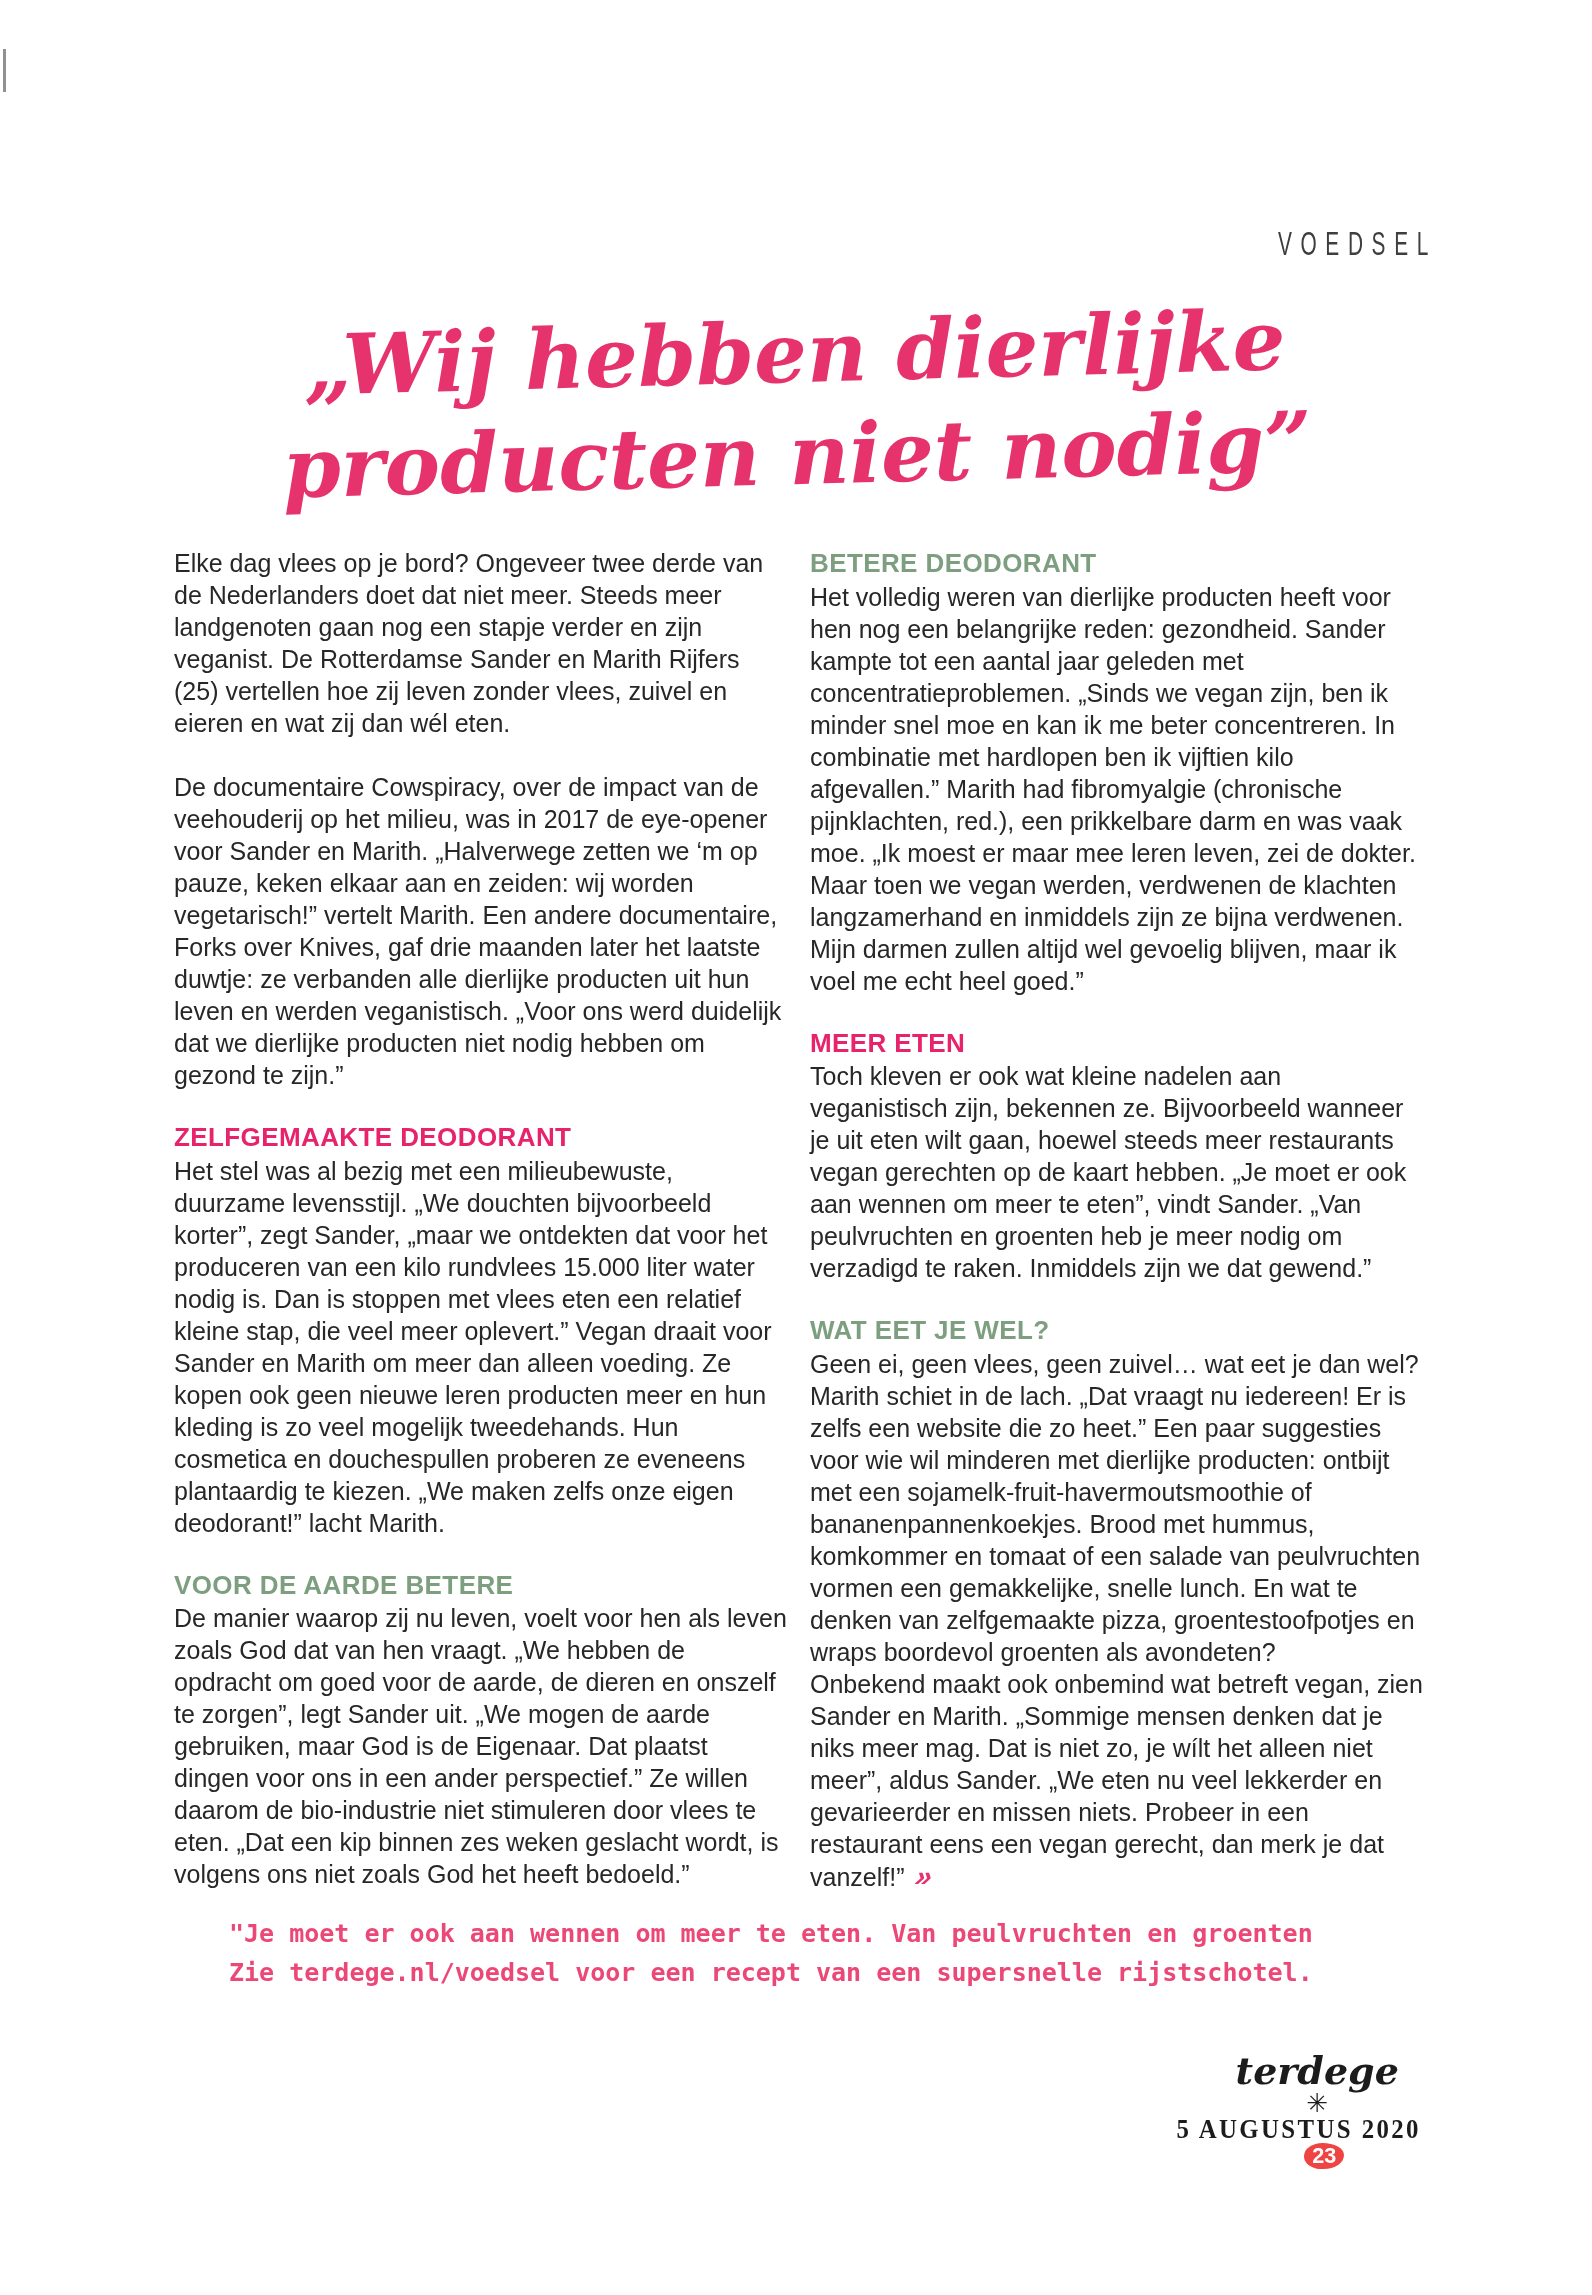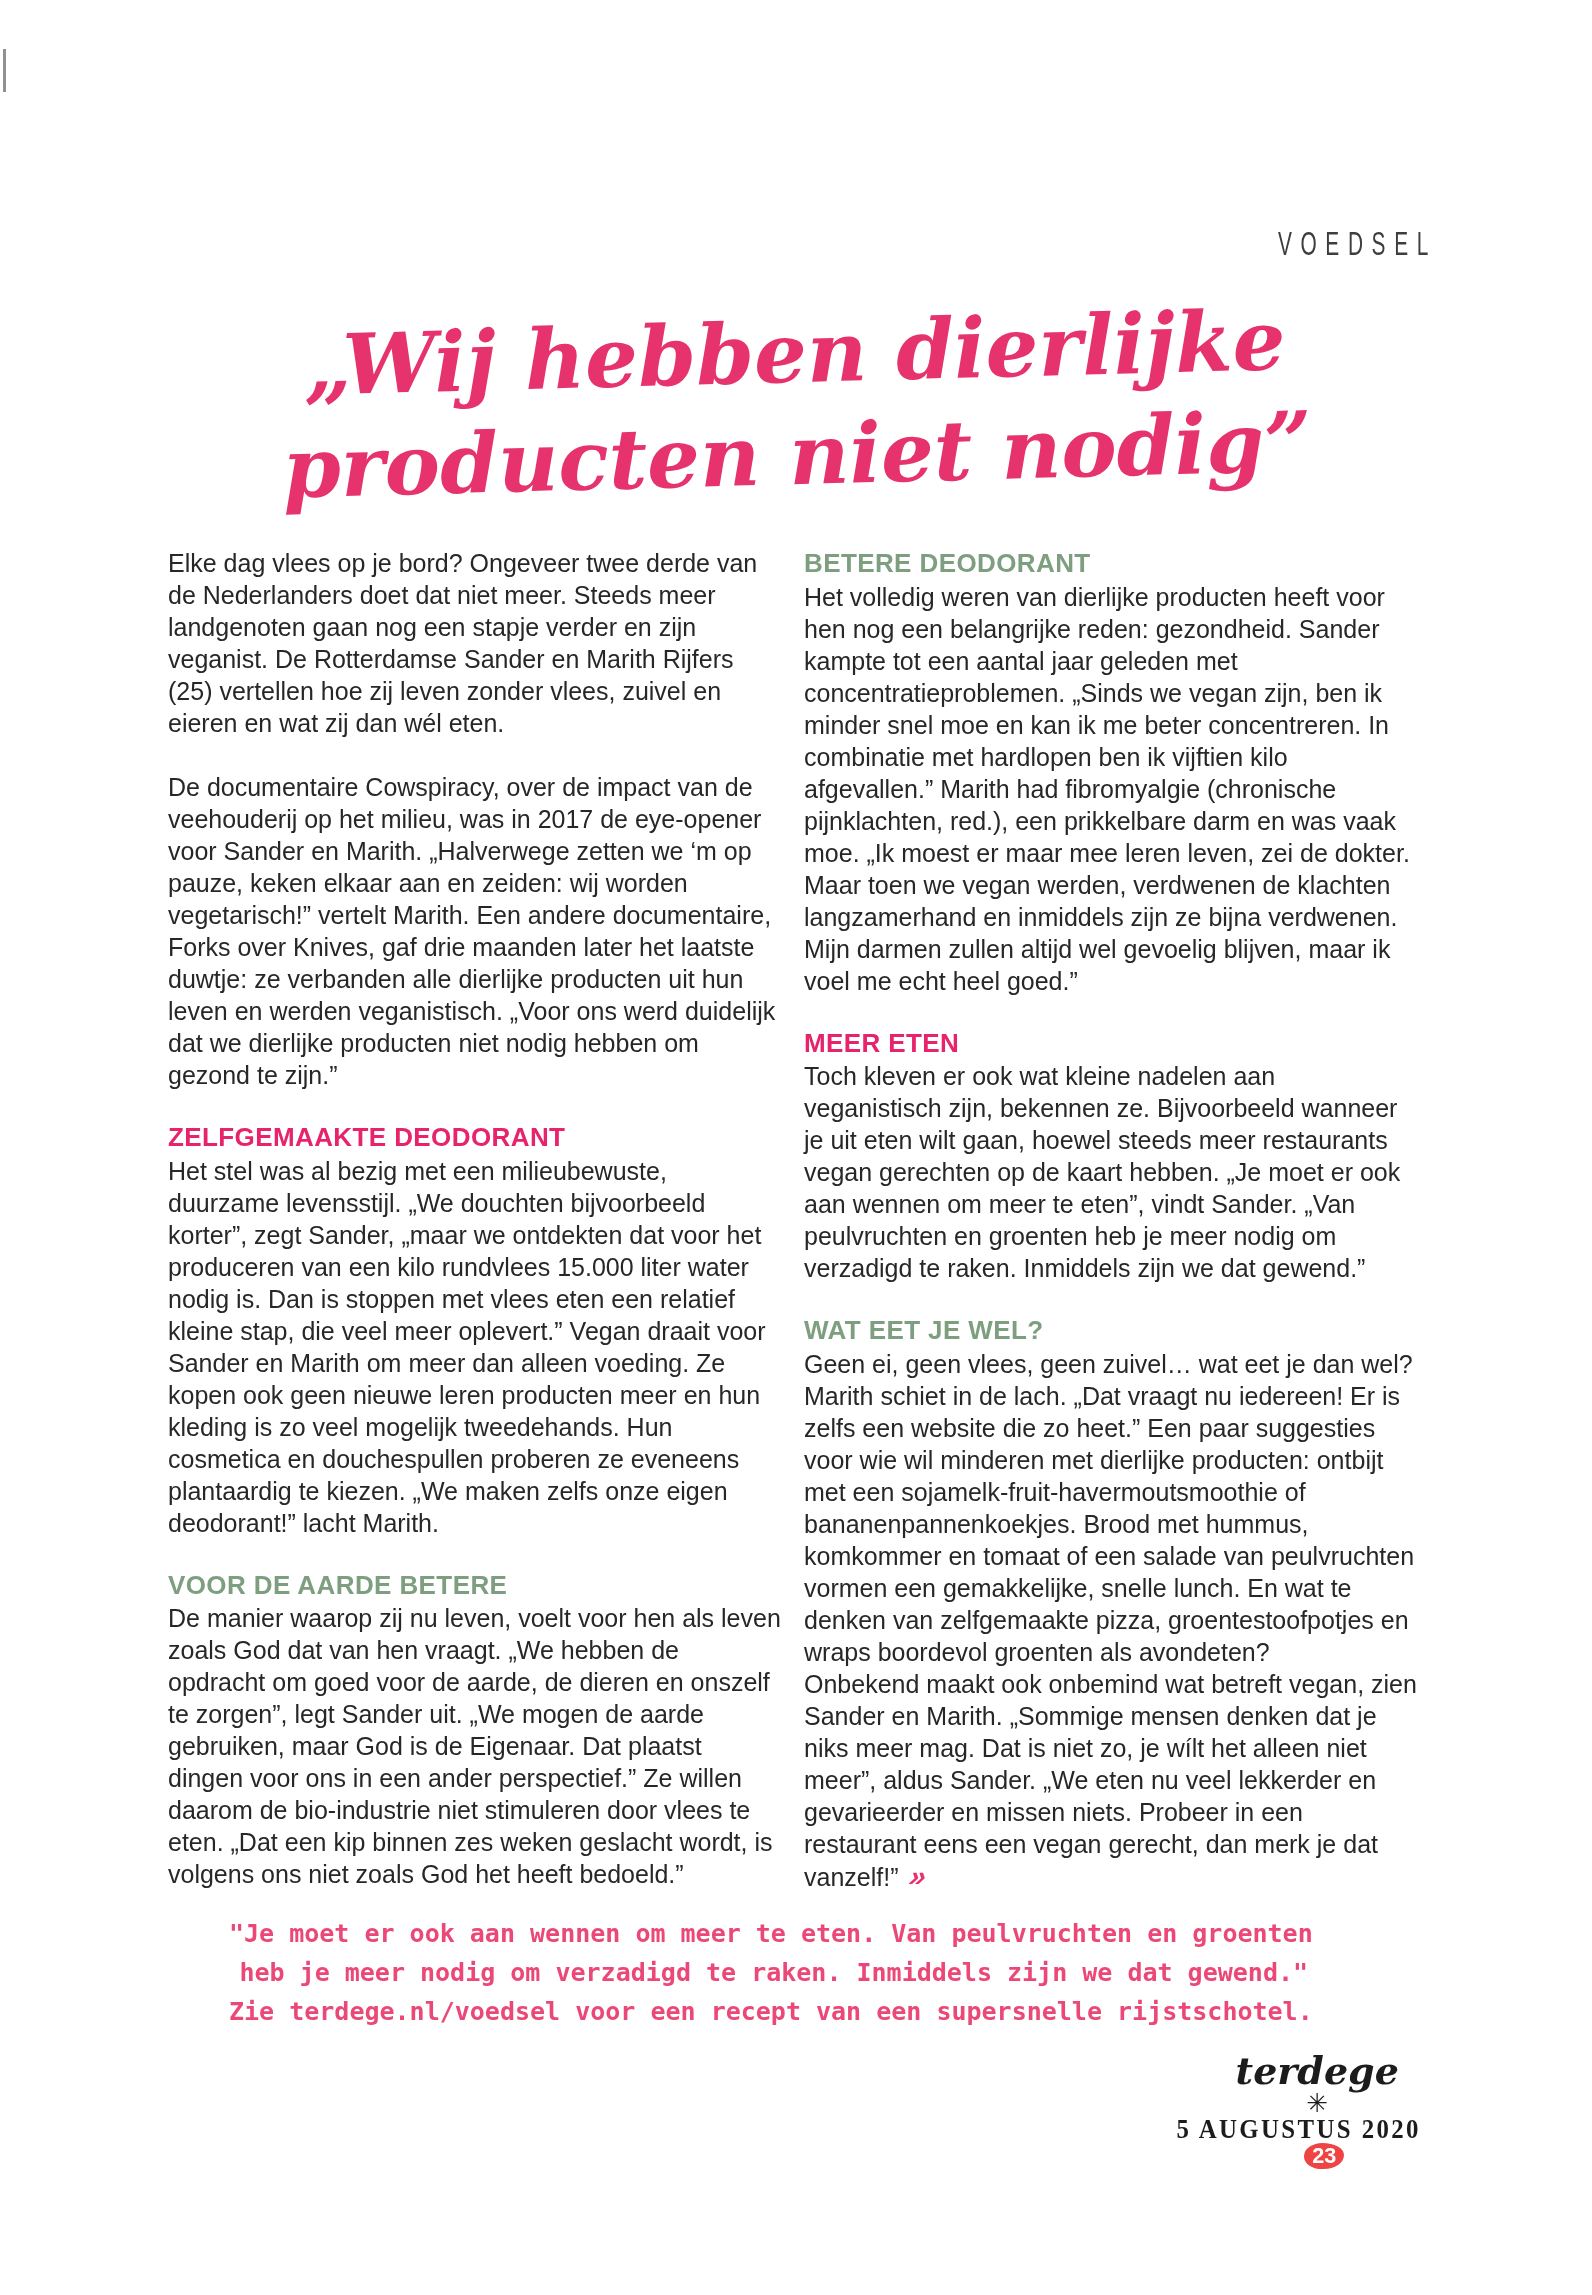--- a/index.html
+++ b/index.html
@@ -30,21 +30,21 @@
     text-align:center;
     font-family:"DejaVu Serif", serif;
     font-style:italic; font-weight:bold;
     color:#e7336d;
     font-size:83px; line-height:102px;
     transform:rotate(-1.5deg);
   }
   .columns {
     position:absolute; left:168px; top:547px;
     width:1262px;
-    display:flex; gap:22px;
+    display:flex; gap:22px;justify-content:center;
   }
   .col { width:614px; }
   .para {
     font-size:25px; line-height:32px;
     color:#272727;
     text-align:left;
   }
   .para + .para { margin-top:32px; }
   .para.joined { margin-top:0; }
   .col-heading {
@@ -143,21 +143,20 @@
       <p class="para">Toch kleven er ook wat kleine nadelen aan veganistisch zijn, bekennen ze. Bijvoorbeeld wanneer je uit eten wilt gaan, hoewel steeds meer restaurants vegan gerechten op de kaart hebben. „Je moet er ook aan wennen om meer te eten”, vindt Sander. „Van peulvruchten en groenten heb je meer nodig om verzadigd te raken. Inmiddels zijn we dat gewend.”</p>
       <h2 class="col-heading heading-green">WAT EET JE WEL?</h2>
       <p class="para">Geen ei, geen vlees, geen zuivel… wat eet je dan wel? Marith schiet in de lach. „Dat vraagt nu iedereen! Er is zelfs een website die zo heet.” Een paar suggesties voor wie wil minderen met dierlijke producten: ontbijt met een sojamelk-fruit-havermoutsmoothie of bananenpannenkoekjes. Brood met hummus, komkommer en tomaat of een salade van peulvruchten vormen een gemakkelijke, snelle lunch. En wat te denken van zelfgemaakte pizza, groentestoofpotjes en wraps boordevol groenten als avondeten?</p>
       <p class="para joined"><span>Onbekend maakt ook onbemind wat betreft vegan, zien Sander en Marith. „Sommige mensen denken dat je niks meer mag. Dat is niet zo, je wílt het alleen niet meer”, aldus Sander. „We eten nu veel lekkerder en gevarieerder en missen niets. Probeer in een restaurant eens een vegan gerecht, dan merk je dat vanzelf!”</span><span class="continue-chevron">»</span></p>
     </div>
 
   </div>
 
   <div class="pull-quote">
     <div class="pq-line1">"Je moet er ook aan wennen om meer te eten. Van peulvruchten en groenten</div>
-    <div class="pq-line2">heb je meer nodig om verzadigd te raken. Inmiddels zijn we dat gewend."</div>
     <div class="pq-line3">Zie terdege.nl/voedsel voor een recept van een supersnelle rijstschotel.</div>
   </div>
 
   <div class="footer">
     <span class="magazine-name">terdege</span>
     <span class="footer-separator">✳</span>
     <span class="footer-date">5 AUGUSTUS 2020</span>
     <span class="page-badge">
         <span>23</span>
       </span>

